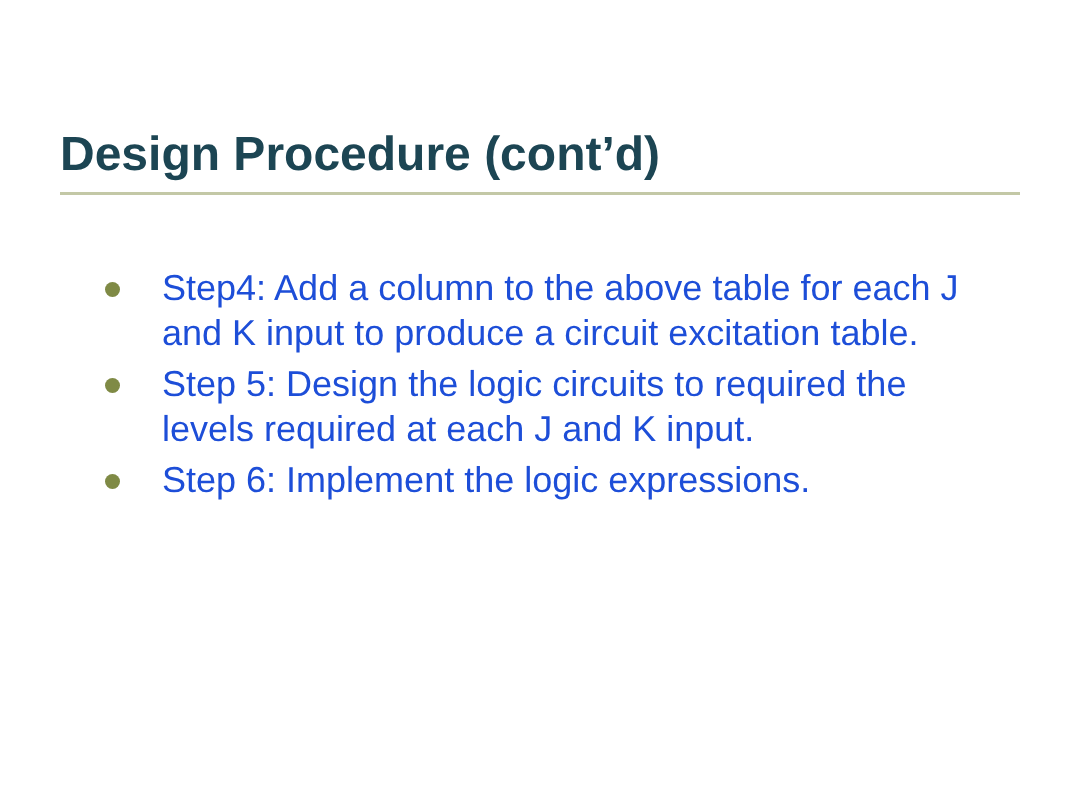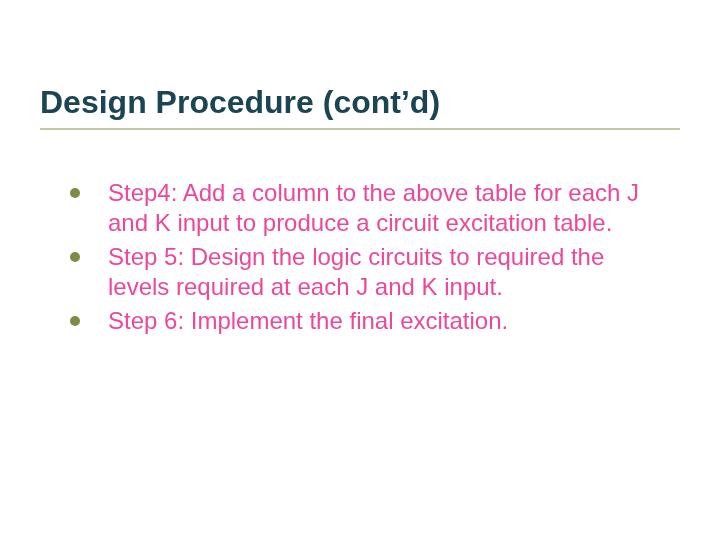--- a/index.html
+++ b/index.html
@@ -52,21 +52,21 @@
     flex: 0 0 auto;
     width: 10px;
     height: 10px;
     border-radius: 50%;
     background: #7f8a45;
     margin-top: 10px;
     margin-right: 28px;
   }
   .item-text {
     font-size: 24px;
-    color: #ec4899;
+    color: #1d4ed8;
     line-height: 1.25;
   }
 </style>
 </head>
 <body>
 
 <div class="slide">
 
   <div class="title-wrap">
     <div class="title">Design Procedure (cont’d)</div>
@@ -80,18 +80,18 @@
       <div class="item-text">Step4: Add a column to the above table for each J and K input to produce a circuit excitation table.</div>
     </div>
 
     <div class="bullet-row">
       <div class="bullet"></div>
       <div class="item-text">Step 5: Design the logic circuits to required the levels required at each J and K input.</div>
     </div>
 
     <div class="bullet-row">
       <div class="bullet"></div>
-      <div class="item-text">Step 6: Implement the final excitation.</div>
+      <div class="item-text">Step 6: Implement the logic expressions.</div>
     </div>
 
   </div>
 
 </div>
 
 </body></html>

